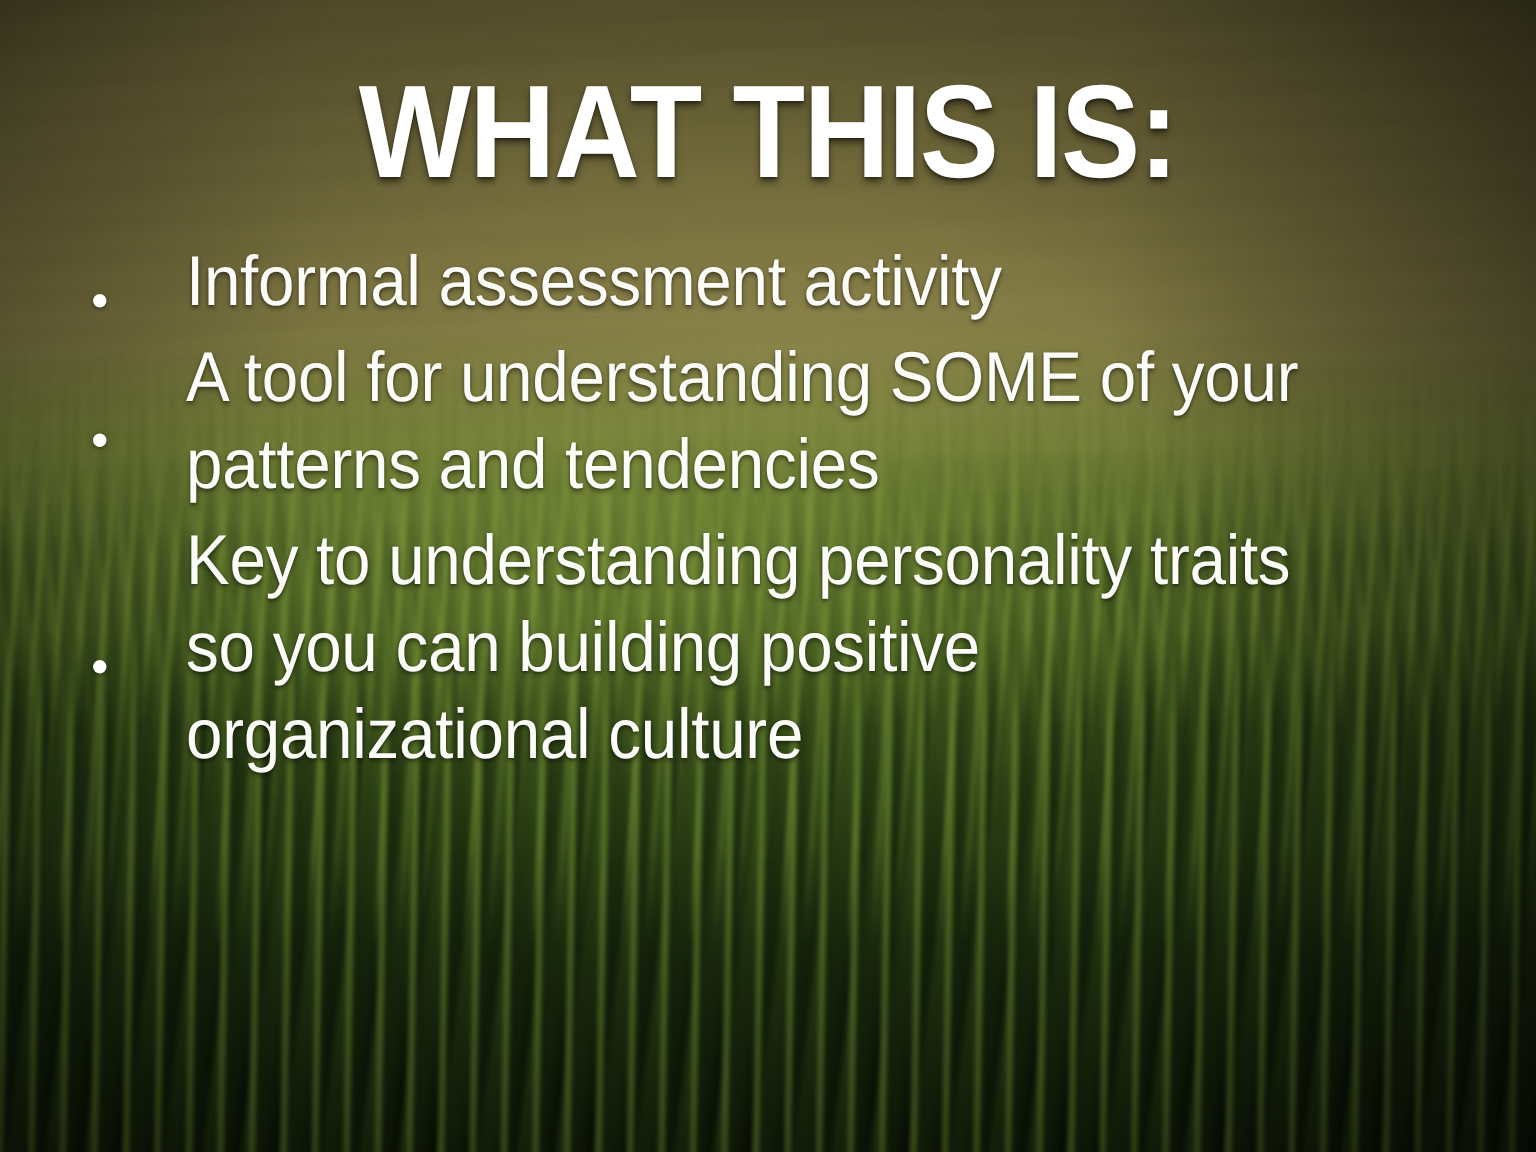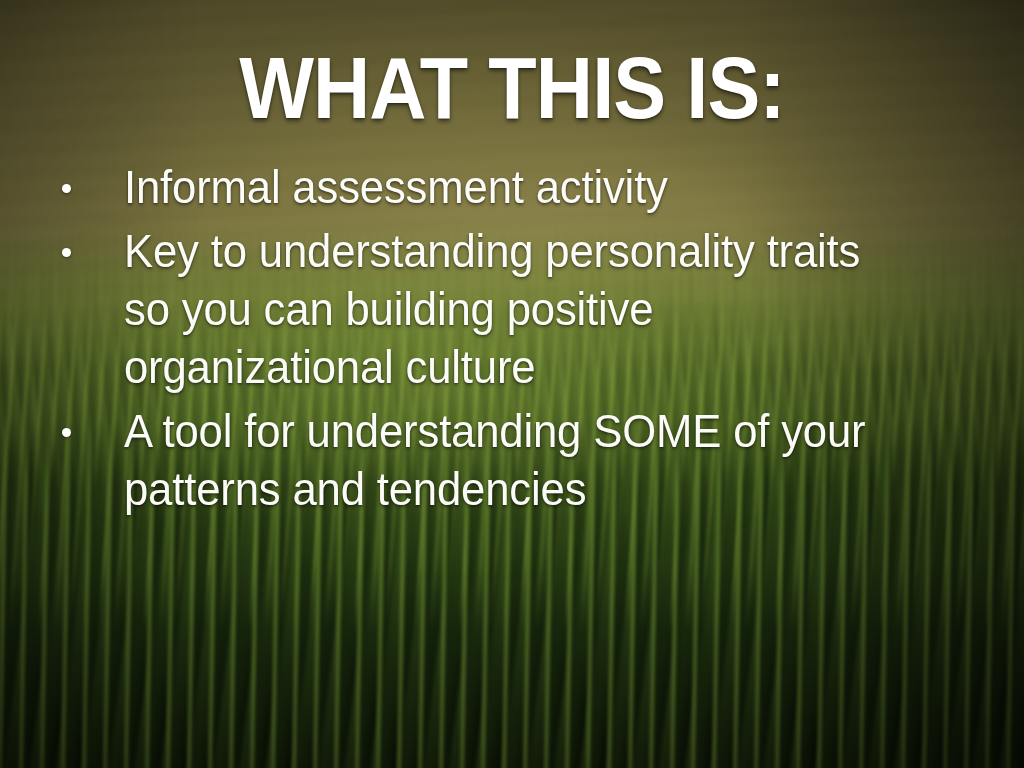--- a/index.html
+++ b/index.html
@@ -195,21 +195,21 @@
     white-space: nowrap;
   }
   #bullets {
     position: absolute;
     left: 52px;
     top: 158px;
     width: 900px;
   }
   .bullet-row {
     display: flex;
-    align-items: flex-start;
+    align-items: center;
     margin-bottom: 6px;
   }
   .dot {
     flex: 0 0 auto;
     width: 9px;
     height: 9px;
     border-radius: 50%;
     background: #ffffff;
     margin-top: 26px;
     margin-left: 10px;
@@ -253,24 +253,24 @@
 
     <div id="bullets">
 
       <div class="bullet-row">
         <span class="dot"></span>
         <span class="bullet-text">Informal assessment activity</span>
       </div>
 
       <div class="bullet-row">
         <span class="dot"></span>
-        <span class="bullet-text">Key to understanding personality traits so you can building positive organizational culture</span>
+        <span class="bullet-text">A tool for understanding SOME of your patterns and tendencies</span>
       </div>
 
       <div class="bullet-row">
         <span class="dot"></span>
-        <span class="bullet-text">A tool for understanding SOME of your patterns and tendencies</span>
+        <span class="bullet-text">Key to understanding personality traits so you can building positive organizational culture</span>
       </div>
 
 
     </div>
   </div>
 </div>
 
 </body></html>

